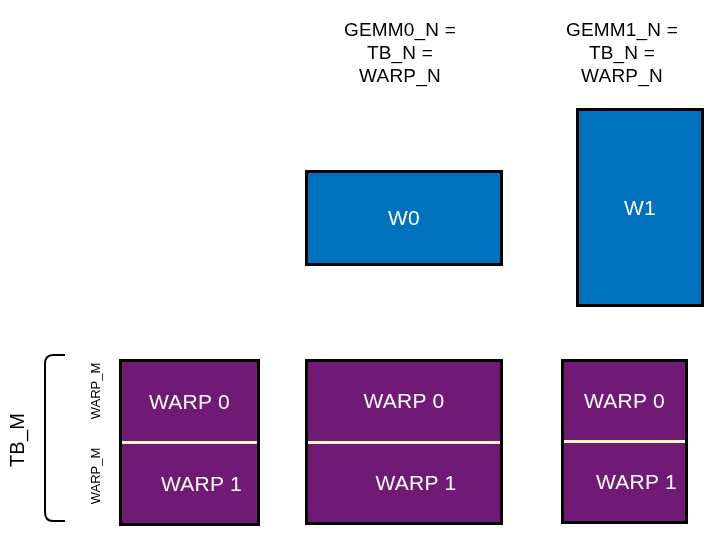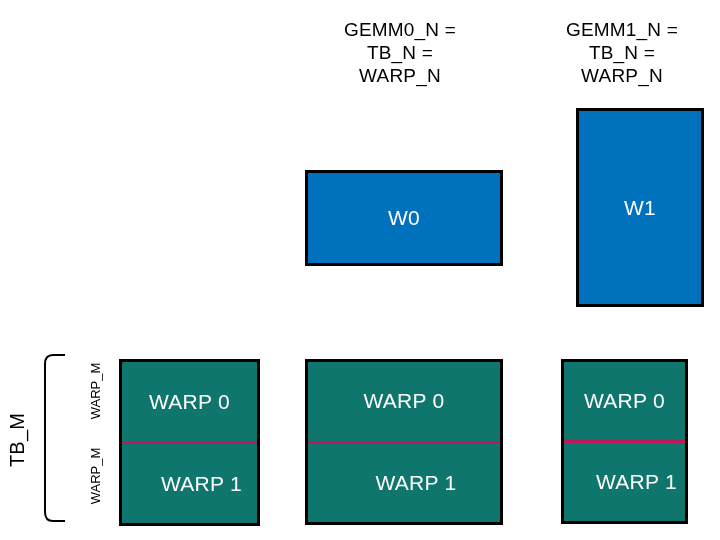--- a/index.html
+++ b/index.html
@@ -46,39 +46,39 @@
     color: #ffffff;
     font-size: 21px;
     letter-spacing: 0.3px;
   }
   .box-w0 { left: 305px; top: 170px; width: 198px; height: 96px; }
   .box-w1 { left: 560px; top: 108px; width: 128px; height: 199px; margin-left: 16px; }
 
   
   .green-box {
     position: absolute;
-    background: #0f766e;
+    background: #701a75;
     border: 3px solid #000000;
     box-sizing: border-box;
     display: flex;
     flex-direction: column;
   }
   .tile-left   { left: 119px; top: 359px; width: 141px; height: 167px; }
   .tile-middle { left: 305px; top: 359px; width: 198px; height: 166px; }
   .tile-right  { left: 561px; top: 359px; width: 127px; height: 165px; }
   .green-cell {
     flex: 1;
     display: flex;
     align-items: center;
     justify-content: center;
     color: #ffffff;
     font-size: 21px;
     letter-spacing: 0.3px;
   }
-  .green-cell.cell-bottom { border-top: 3px solid #be185d; padding-left: 24px; }
+  .green-cell.cell-bottom { border-top: 3px solid #fef9c3; padding-left: 24px; }
 
   
   .vlabel {
     position: absolute;
     white-space: nowrap;
     transform: translate(-50%, -50%) rotate(-90deg);
     color: #000000;
   }
   .label-tbm { left: 17px; top: 440px; font-size: 20px; letter-spacing: 0.2px; }
   .label-warpm { font-size: 13px; }

